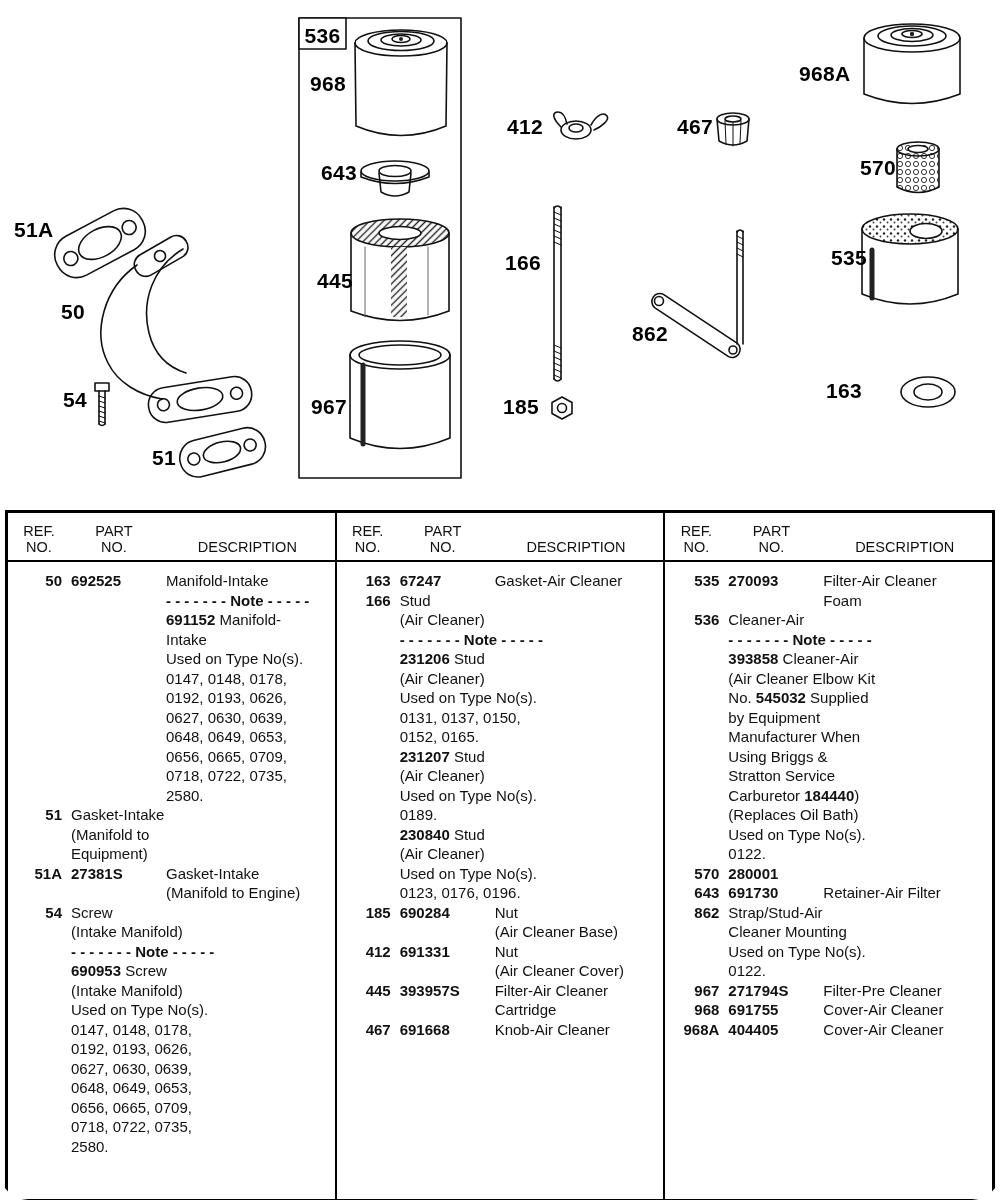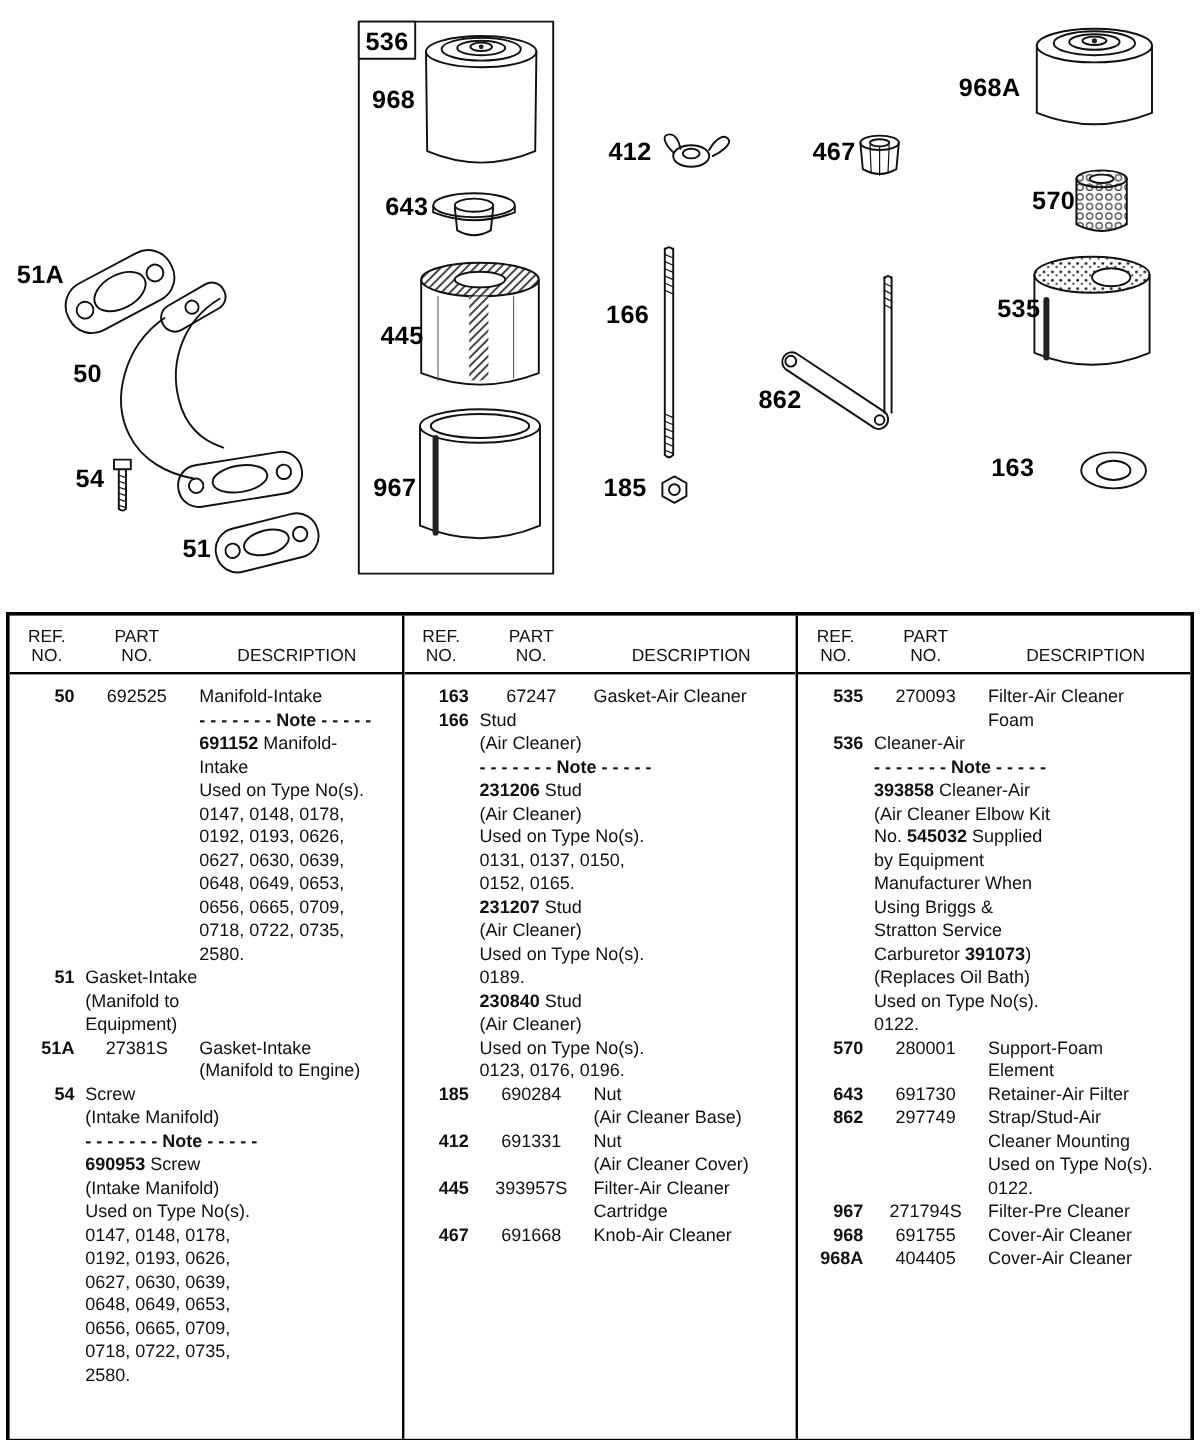--- a/index.html
+++ b/index.html
@@ -1,39 +1,39 @@
 <!DOCTYPE html>
 <html><head>
 <meta charset="utf-8">
 <style>
   * { margin:0; padding:0; box-sizing:border-box; }
   html,body { background:#ffffff; }
   body { width:1000px; height:1200px; font-family:"Liberation Sans", sans-serif; color:#111; }
-  .page { position:relative; width:1000px; height:1200px; background:#fff; overflow:hidden; }
+  .page { position:relative; width:1000px; height:1200px; background:#fff; overflow:hidden;border-radius:28px; }
 
   
   .diagram { position:absolute; left:0; top:0; width:1000px; height:505px; }
   .diagram-svg { position:absolute; left:0; top:0; }
   .plabel { position:absolute; font-weight:700; font-size:21px; color:#000; letter-spacing:.3px; }
   .plabel-536 { width:41px; text-align:center; }
 
   
   .table-wrap { position:absolute; left:5px; top:510px; width:990px; height:692px;
                 border:3px solid #000; display:flex; background:#fff; }
   .col { flex:1 1 0; display:flex; flex-direction:column; overflow:hidden; }
   .col + .col { border-left:2px solid #000; }
   .colhead { display:grid; grid-template-columns:46px 86px 1fr; column-gap:9px;
              padding:6px 6px 5px 8px; border-bottom:2px solid #000; height:49px;
              align-items:end; font-size:14.5px; line-height:1.12; }
   .colhead .h { text-align:center; }
   .rows { padding:9px 4px 0 8px; }
   .prow { display:grid; grid-template-columns:46px 86px 1fr; column-gap:9px;
           font-size:15px; line-height:19.5px; }
   .ref  { text-align:right; font-weight:700; }
-  .part { text-align:center; font-weight:400; }
+  .part { text-align:left; font-weight:700; }
   .dline { white-space:nowrap; }
   .dline b { font-weight:700; }
 </style>
 </head>
 <body>
 
 <div class="page">
 
   <div class="diagram">
     <svg class="diagram-svg" width="1000" height="505" viewBox="0 0 1000 505" xmlns="http://www.w3.org/2000/svg">
@@ -383,44 +383,39 @@
             <div class="desc">
               <div class="dline">Cleaner-Air</div>
               <div class="dline"><b>- - - - - - - Note - - - - -</b></div>
               <div class="dline"><b>393858</b> Cleaner-Air</div>
               <div class="dline">(Air Cleaner Elbow Kit</div>
               <div class="dline">No. <b>545032</b> Supplied</div>
               <div class="dline">by Equipment</div>
               <div class="dline">Manufacturer When</div>
               <div class="dline">Using Briggs &amp;</div>
               <div class="dline">Stratton Service</div>
-              <div class="dline">Carburetor <b>391073</b>)</div>
+              <div class="dline">Carburetor <b>184440</b>)</div>
               <div class="dline">(Replaces Oil Bath)</div>
               <div class="dline">Used on Type No(s).</div>
               <div class="dline">0122.</div>
             </div>
           </div>
           <div class="prow">
             <div class="ref">570</div>
             <div class="part">280001</div>
-            <div class="desc">
-              <div class="dline">Support-Foam</div>
-              <div class="dline">Element</div>
-            </div>
           </div>
           <div class="prow">
             <div class="ref">643</div>
             <div class="part">691730</div>
             <div class="desc">
               <div class="dline">Retainer-Air Filter</div>
             </div>
           </div>
           <div class="prow">
             <div class="ref">862</div>
-            <div class="part">297749</div>
             <div class="desc">
               <div class="dline">Strap/Stud-Air</div>
               <div class="dline">Cleaner Mounting</div>
               <div class="dline">Used on Type No(s).</div>
               <div class="dline">0122.</div>
             </div>
           </div>
           <div class="prow">
             <div class="ref">967</div>
             <div class="part">271794S</div>

